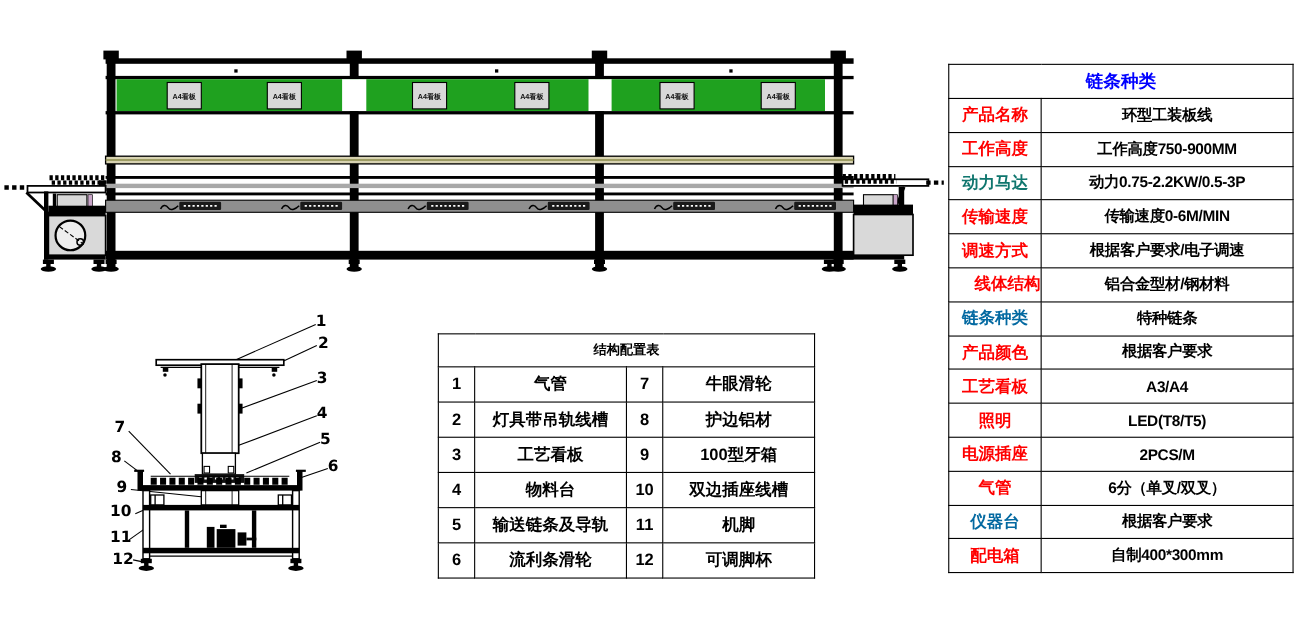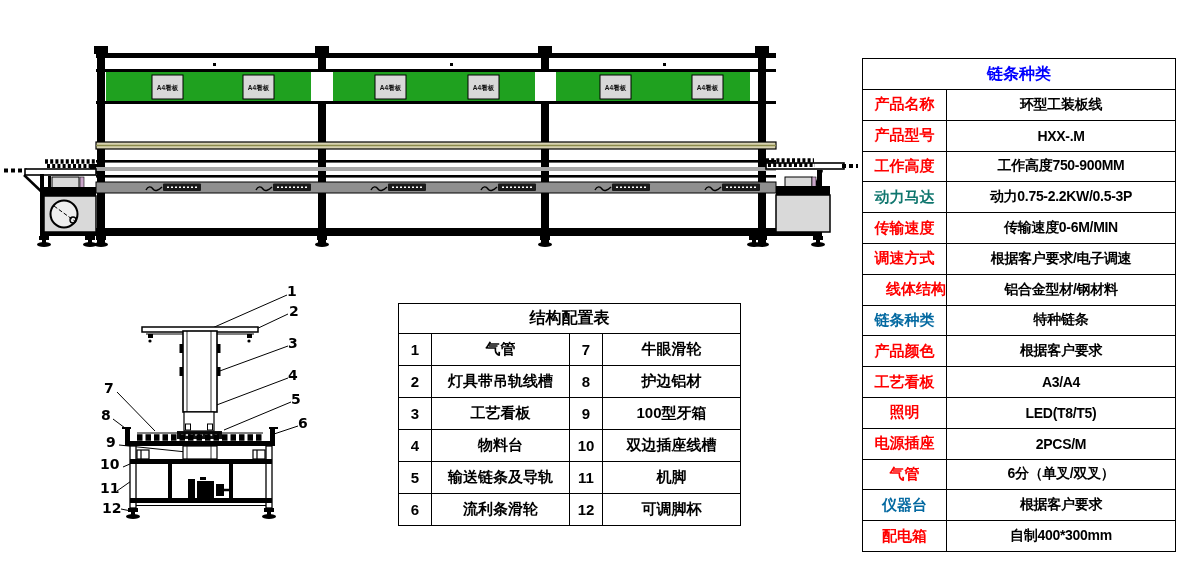--- a/index.html
+++ b/index.html
@@ -12,21 +12,21 @@
   .signtext{font:bold 6.5px "Liberation Sans",sans-serif;text-anchor:middle;fill:#111;}
   
   #section-svg{left:0;top:0;}
   .ln{stroke:#000;fill:none;}
   .callout{font:bold 14px "DejaVu Sans",sans-serif;fill:#000;}
   
   table{border-collapse:collapse;table-layout:fixed;background:#fff;}
   td{border:1.5px solid #000;text-align:center;vertical-align:middle;padding:0;overflow:hidden;white-space:nowrap;}
   .config-table{position:absolute;left:398px;top:303px;width:343px;}
   .config-table td{height:31px;font-weight:bold;font-size:15px;color:#000;}
-  .config-table .t{height:29px;font-size:16px;}
+  .config-table .t{height:29px;font-size:12px;}
   .config-table col.cn{width:33px;} .config-table col.cw{width:138px;}
   .params-table{position:absolute;left:862px;top:58px;width:313px;}
   .params-table col.cl{width:84px;} .params-table col.cv{width:229px;}
   .params-table td{height:29.8px;font-weight:bold;}
   .params-table .hdr{height:30px;font-size:16px;}
   .params-table .plabel{font-size:15px;}
   .params-table .pvalue{font-size:14px;color:#000;letter-spacing:-0.3px;}
 </style>
 </head>
 <body>
@@ -401,24 +401,20 @@
       </colgroup>
     <tbody id="par-body">
       <tr>
           <td class="hdr" colspan="2" style="color: rgb(0, 0, 255);">链条种类</td>
         </tr>
     <tr>
           <td class="plabel" style="color: rgb(255, 0, 0);">产品名称</td>
           <td class="pvalue">环型工装板线</td>
         </tr>
         <tr>
-          <td class="plabel" style="color: rgb(255, 0, 0);">产品型号</td>
-          <td class="pvalue">HXX-.M</td>
-        </tr>
-        <tr>
           <td class="plabel" style="color: rgb(255, 0, 0); text-align: center;">工作高度</td>
           <td class="pvalue">工作高度750-900MM</td>
         </tr>
         <tr>
           <td class="plabel" style="color: #0f766e;">动力马达</td>
           <td class="pvalue">动力0.75-2.2KW/0.5-3P</td>
         </tr>
         <tr>
           <td class="plabel" style="color: rgb(255, 0, 0);">传输速度</td>
           <td class="pvalue">传输速度0-6M/MIN</td>

